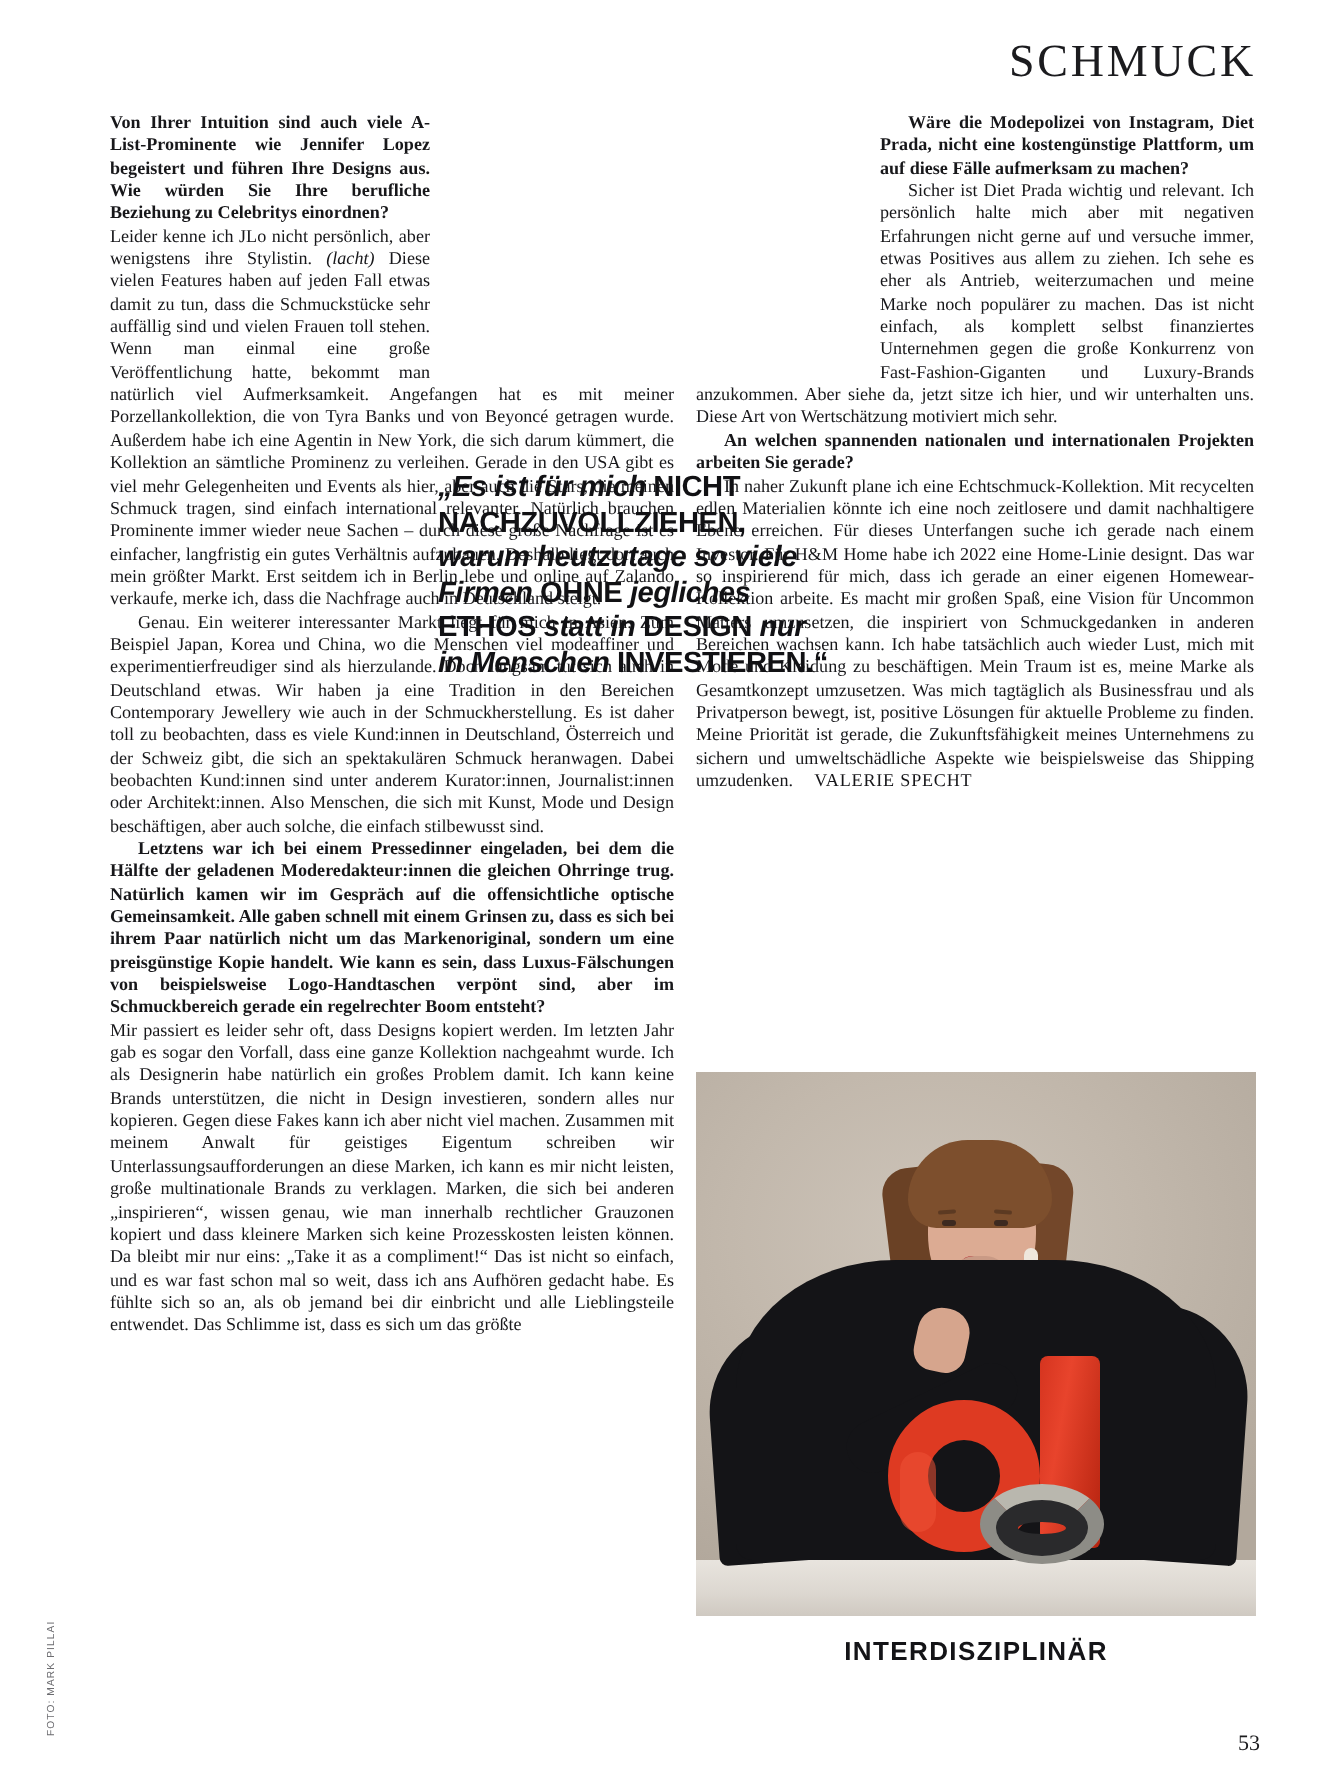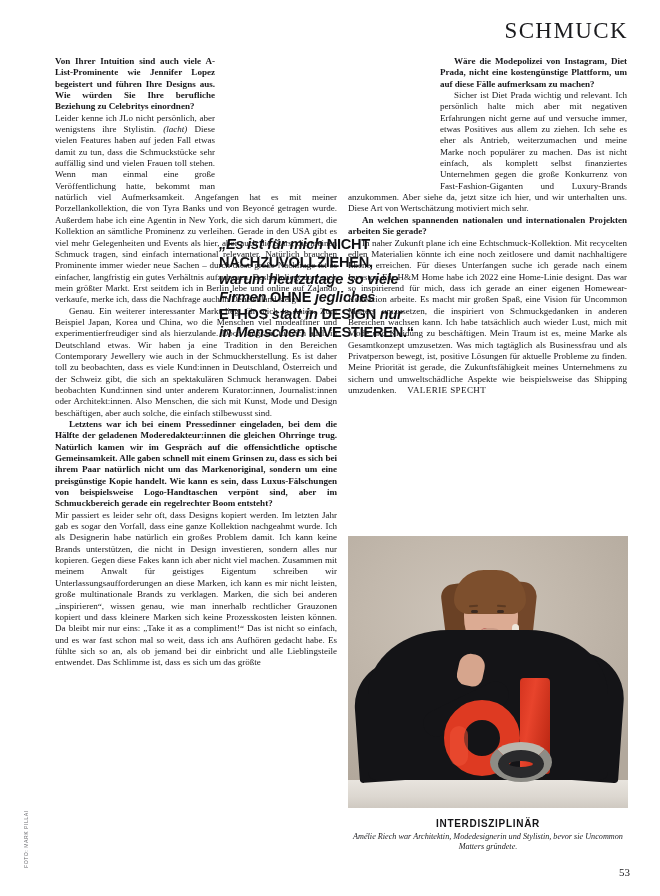--- a/index.html
+++ b/index.html
@@ -167,21 +167,21 @@
   }
   .ring-grey-dark {
     position:absolute; left:150px; bottom:30px; width:46px; height:28px;
     border:11px solid #2a2a2c; border-radius:50%;
   }
 
   
   .caption { position:absolute; left:348px; top:818px; width:280px; text-align:center; }
   .cap-head {
     font-family:"Liberation Sans", sans-serif;
-    font-weight:700; font-size:10px; letter-spacing:.7px; color:#141417;
+    font-weight:700; font-size:13px; letter-spacing:.7px; color:#141417;
   }
   .cap-body {
     margin-top:3px;
     font-family:"Liberation Serif", serif;
     font-style:italic; font-size:8.2px; line-height:10.4px; color:#1b1b1e;
   }
 
   
   .credit {
     position:absolute; left:29px; bottom:28px;
@@ -254,19 +254,18 @@
       <div class="hand"></div>
       <div class="vase-tall"></div>
       <div class="ring-red"></div>
       <div class="ring-grey"></div>
       <div class="ring-grey-dark"></div>
     </div>
   </div>
 
   <div class="caption">
     <div class="cap-head">INTERDISZIPLINÄR</div>
-    <div class="cap-body">Amélie Riech war Architektin, Modedesignerin und Stylistin, bevor sie Uncommon Matters gründete.</div>
   </div>
 
   <div class="credit">FOTO: MARK PILLAI</div>
   <div class="folio">53</div>
 
 </div>
 
 </body></html>

